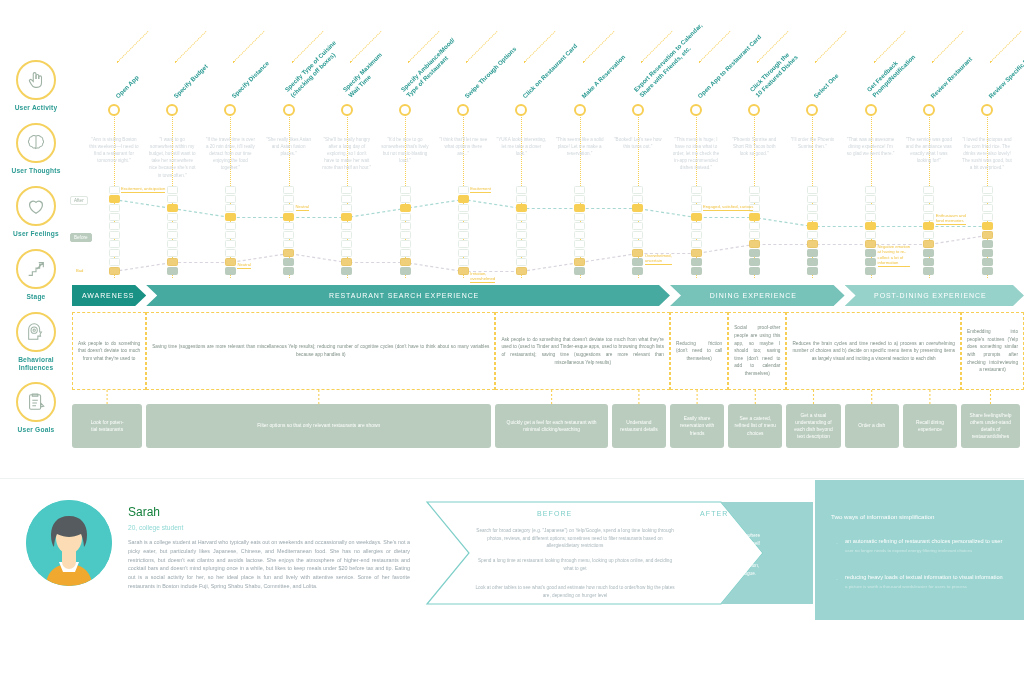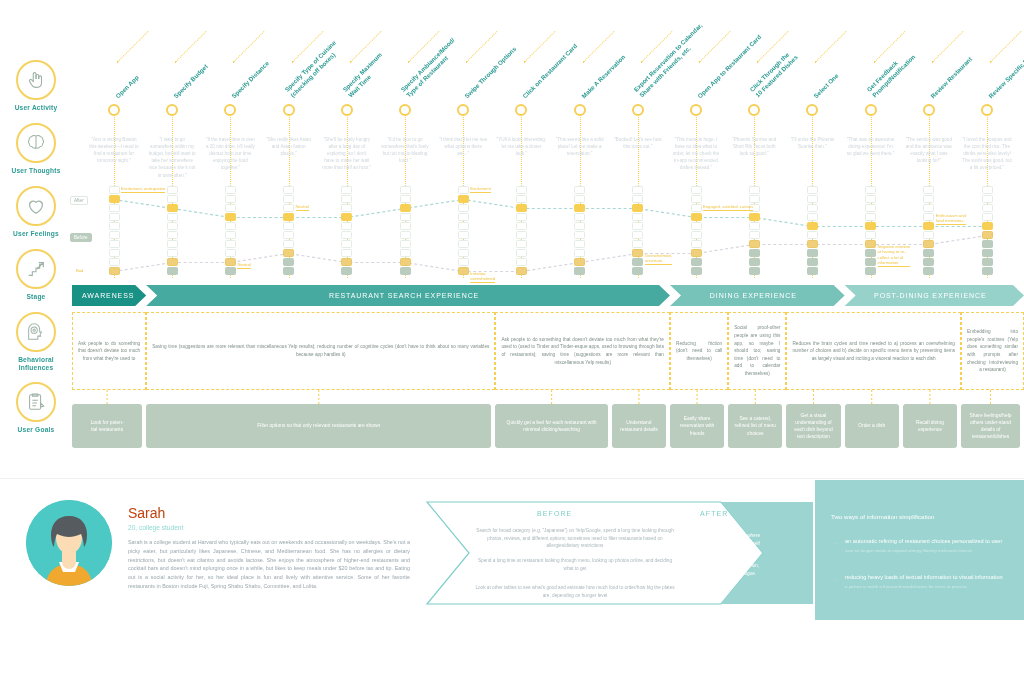--- a/index.html
+++ b/index.html
@@ -114,21 +114,21 @@
 
   .goalconn{position:absolute;left:72px;top:390px;width:952px;height:14px;}
 
   
   .divider{position:absolute;left:0;top:478px;width:1024px;height:1px;background:#eef2f3;}
   .persona{position:absolute;left:0;top:480px;width:425px;height:140px;}
   .avatar{
     position:absolute;left:26px;top:20px;width:86px;height:86px;
     border-radius:50%;background:#4cc9c4;overflow:hidden;
   }
-  .p-name{position:absolute;left:128px;top:25px;font-size:14px;color:#c2410c;}
+  .p-name{position:absolute;left:128px;top:25px;font-size:12px;color:#15803d;}
   .p-role{position:absolute;left:128px;top:44px;font-size:6.6px;color:#8fd8d4;}
   .p-bio{
     position:absolute;left:128px;top:58px;width:282px;
     font-size:5.4px;color:#9aa7ad;line-height:1.62;text-align:justify;margin:0;
   }
 
   .ba{position:absolute;left:425px;top:490px;width:390px;height:126px;}
   .ba-title{position:absolute;font-size:7px;color:#7fcfc9;letter-spacing:1.1px;}
   .ba-col{position:absolute;font-size:4.7px;color:#a9b7bc;line-height:1.6;text-align:center;}
 

